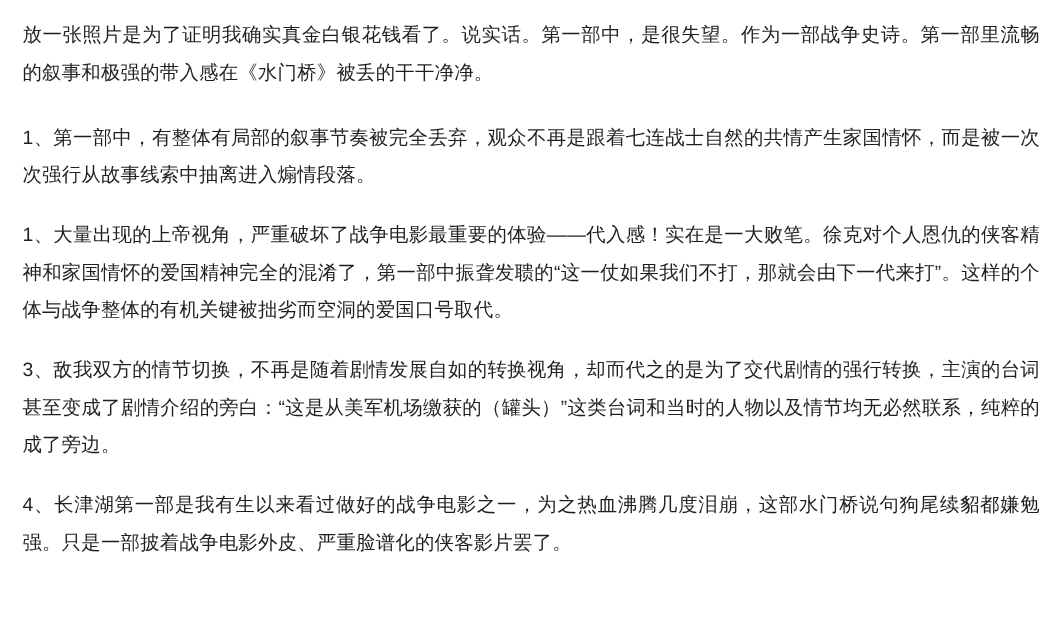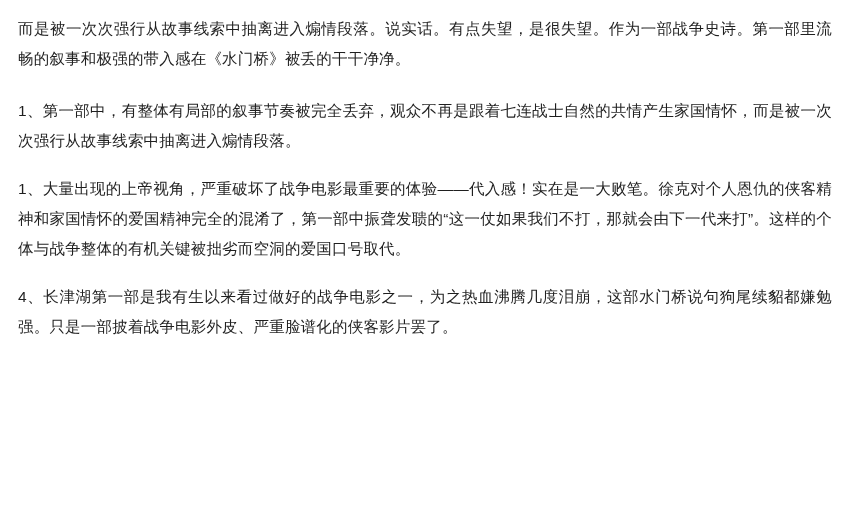--- a/index.html
+++ b/index.html
@@ -33,17 +33,18 @@
   }
   .para.summary {
     font-style: italic;
     margin-bottom: 0;
   }
 </style>
 </head>
 <body>
 
 <div class="review-body">
-  <p class="para first">而是被一次次强行从故事线索中抽离进入煽情段落。说实话。有点失望，是很失望。作为一部战争史诗。第一部里流畅的叙事和极强的带入感在《水门桥》被丢的干干净净。</p>
+  <p class="para first">放一张照片是为了证明我确实真金白银花钱看了。说实话。第一部中，是很失望。作为一部战争史诗。第一部里流畅的叙事和极强的带入感在《水门桥》被丢的干干净净。</p>
   <p class="para">1、第一部中，有整体有局部的叙事节奏被完全丢弃，观众不再是跟着七连战士自然的共情产生家国情怀，而是被一次次强行从故事线索中抽离进入煽情段落。</p>
   <p class="para">1、大量出现的上帝视角，严重破坏了战争电影最重要的体验——代入感！实在是一大败笔。徐克对个人恩仇的侠客精神和家国情怀的爱国精神完全的混淆了，第一部中振聋发聩的“这一仗如果我们不打，那就会由下一代来打”。这样的个体与战争整体的有机关键被拙劣而空洞的爱国口号取代。</p>
+  <p class="para">3、敌我双方的情节切换，不再是随着剧情发展自如的转换视角，却而代之的是为了交代剧情的强行转换，主演的台词甚至变成了剧情介绍的旁白：“这是从美军机场缴获的（罐头）”这类台词和当时的人物以及情节均无必然联系，纯粹的成了旁边。</p>
   <p class="para">4、长津湖第一部是我有生以来看过做好的战争电影之一，为之热血沸腾几度泪崩，这部水门桥说句狗尾续貂都嫌勉强。只是一部披着战争电影外皮、严重脸谱化的侠客影片罢了。</p>
 </div>
 
 </body></html>

